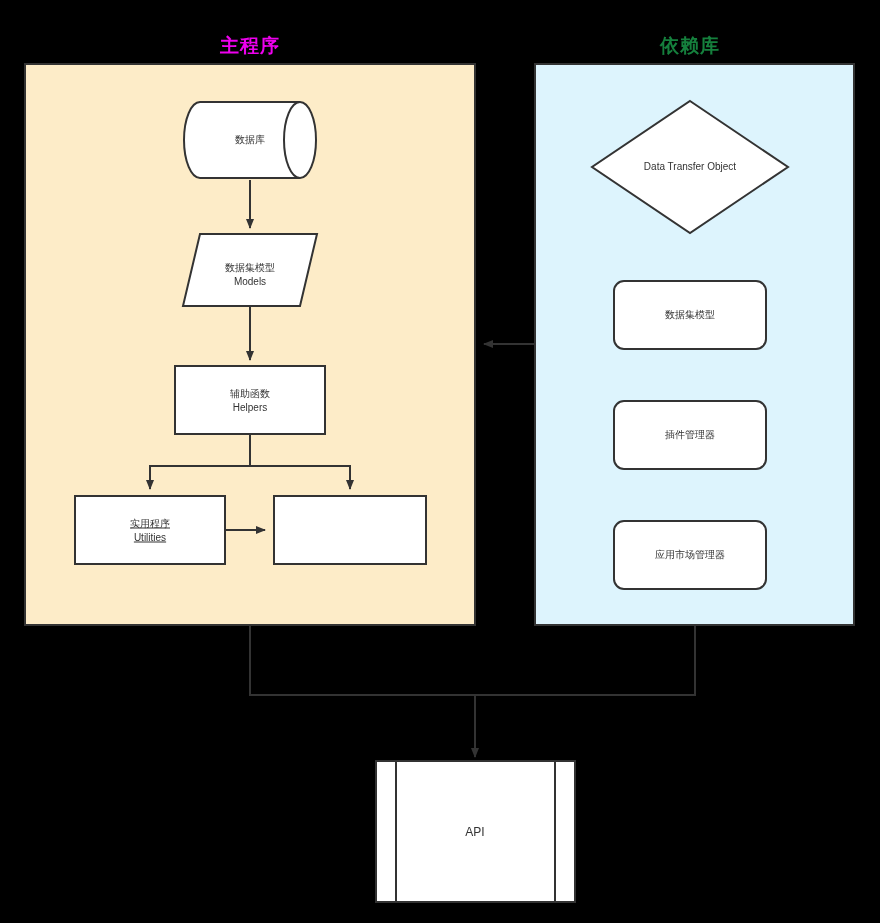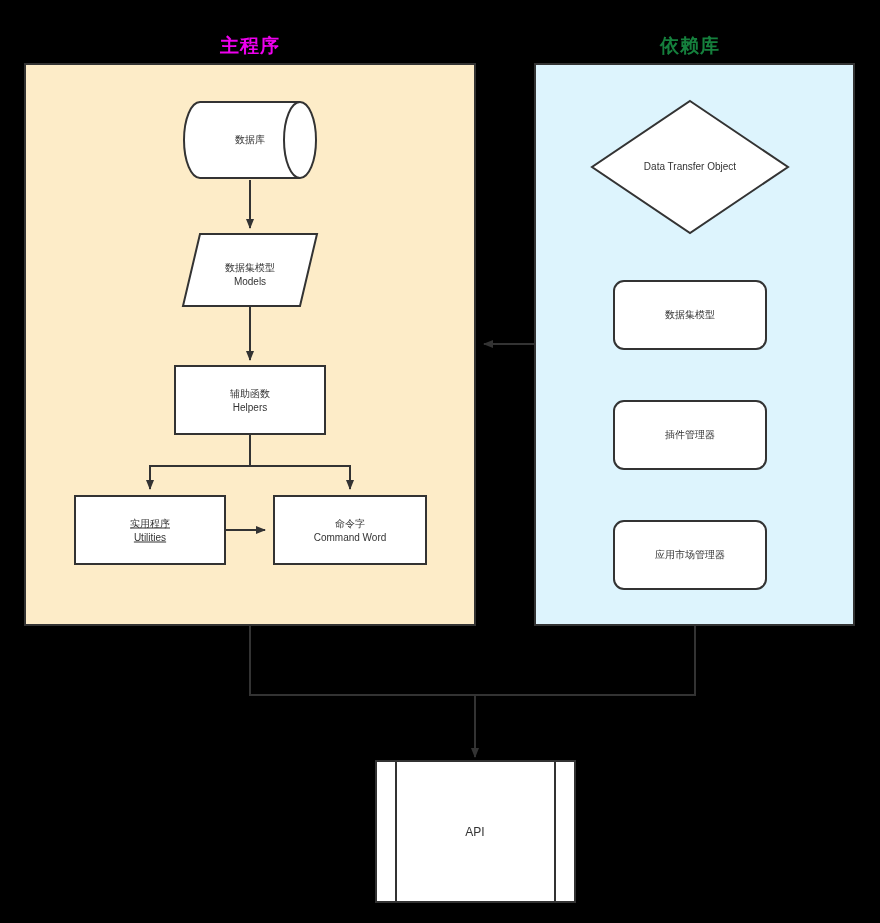--- a/index.html
+++ b/index.html
@@ -117,24 +117,20 @@
   <div class="node-label" style="left:250px; top:400px;">
     <span class="ln">辅助函数</span>
     <span class="ln">Helpers</span>
   </div>
 
   <div class="node-label" style="left:150px; top:530px;text-decoration:underline;">
     <span class="ln">实用程序</span>
     <span class="ln">Utilities</span>
   </div>
 
-  <div class="node-label" style="left:350px; top:530px;">
-    <span class="ln">命令字</span>
-    <span class="ln">Command Word</span>
-  </div>
 
   <div class="node-label" style="left:690px; top:167px;">
     <span class="ln">Data Transfer Object</span>
   </div>
 
   <div class="node-label" style="left:690px; top:315px;">
     <span class="ln">数据集模型</span>
   </div>
 
   <div class="node-label" style="left:690px; top:435px;">

